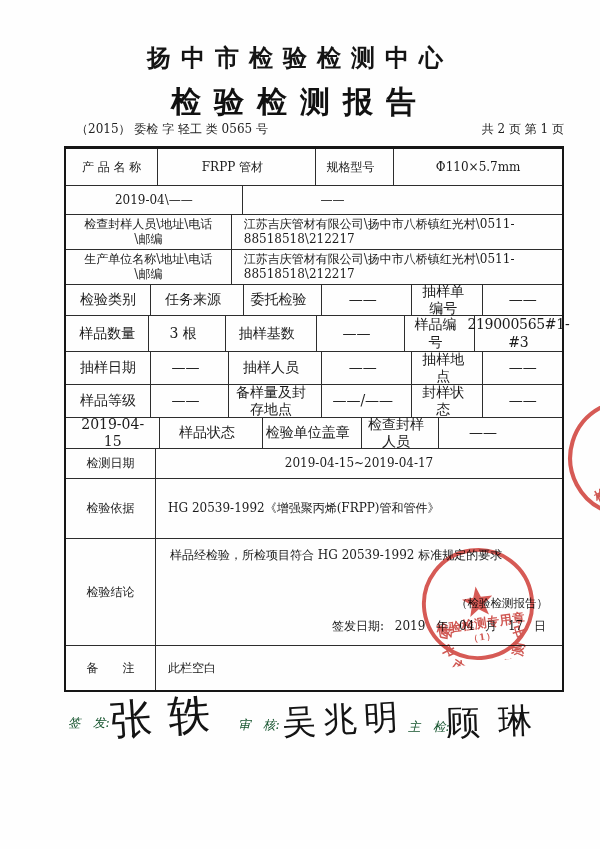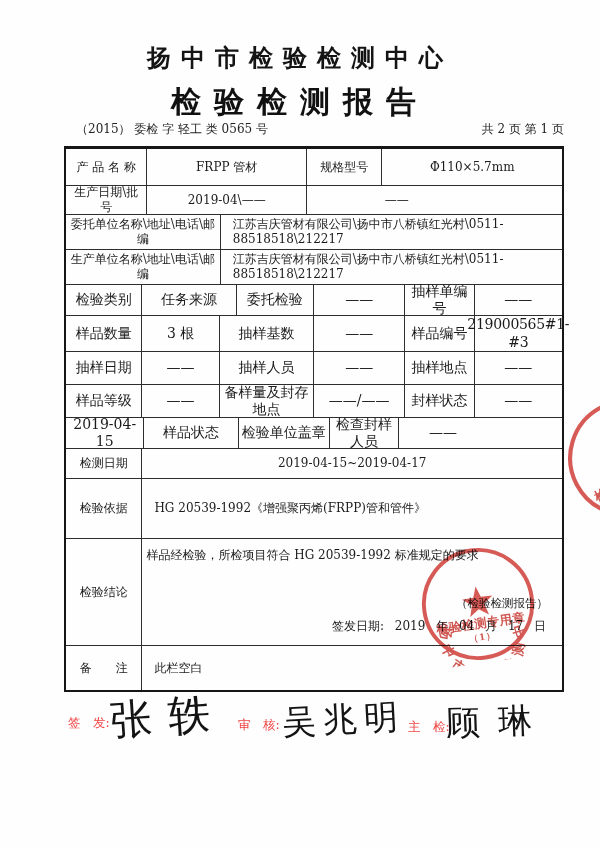--- a/index.html
+++ b/index.html
@@ -26,33 +26,33 @@
   
   .rpt-table{
     position:absolute;left:64px;top:146px;width:500px;
     border:2px solid #161616;border-top-width:3px;
     background:transparent;box-sizing:border-box;
   }
   .row{display:flex;width:100%;box-sizing:border-box;}
   .row + .row{border-top:1px solid #2d2d2d;}
   .cell{
     box-sizing:border-box;display:flex;align-items:center;justify-content:center;
-    text-align:center;font-size:12px;line-height:1.25;padding:2px 3px;color:#1b1b1b;
+    text-align:center;font-size:12px;line-height:1.25;padding:2px 3px;color:#1b1b1b;margin-left:8px;
   }
   .cell + .cell{border-left:1px solid #2d2d2d;}
   .cell.small{font-size:14px;}
   .cell.left{justify-content:flex-start;text-align:left;padding-left:12px;}
-  .cell.topleft{justify-content:flex-start;align-items:flex-start;text-align:left;padding:9px 10px 2px 4px;}
+  .cell.topleft{justify-content:flex-start;align-items:flex-start;text-align:left;padding:9px 10px 2px 14px;}
   .mono-num{font-size:10.5px;letter-spacing:-0.3px;}
   .concl-cell{position:relative;}
   .seal-note{position:absolute;right:14px;top:57px;font-size:11.5px;color:#1b1b1b;}
   .issue-date{position:absolute;right:16px;top:80px;font-size:12px;word-spacing:7px;color:#1b1b1b;}
   
   .sig-bar{position:absolute;left:60px;top:693px;width:512px;height:80px;}
-  .sig-label{position:absolute;font-size:12.5px;color:#ef4444;}
+  .sig-label{position:absolute;font-size:12.5px;color:#14532d;font-style:italic;}
   .sig-name{
     position:absolute;color:#141414;font-weight:400;white-space:nowrap;
     font-family:"DejaVu Serif","Liberation Serif",serif;
   }
   
   .stamp{position:absolute;mix-blend-mode:multiply;opacity:.84;}
   .stamp svg{display:block;width:100%;height:100%;}
   .stamp-round{left:419px;top:545px;width:118px;height:118px;transform:rotate(-8deg);}
   .stamp-edge{left:565px;top:396px;width:124px;height:124px;transform:rotate(-28deg);}
   .stamp .ring{fill:none;stroke:#cf3a34;stroke-width:4;}
@@ -77,27 +77,26 @@
   <div class="rpt-table">
 
     <div class="row" style="height:36px">
       <div class="cell" style="width:16.2%">产 品 名 称</div>
       <div class="cell" style="width:32.2%">FRPP 管材</div>
       <div class="cell" style="width:15.2%">规格型号</div>
       <div class="cell" style="width:36.4%">Φ110×5.7mm</div>
     </div>
 
     <div class="row" style="height:29px">
-      <div class="cell" style="width:16.2%">生产日期\批号</div>
       <div class="cell" style="width:32.2%">2019-04\——</div>
       <div class="cell" style="width:36.4%">——</div>
     </div>
 
     <div class="row" style="height:35px">
-      <div class="cell" style="width:31%">委托单位名称\地址\电话\邮编</div>
+      <div class="cell" style="width:31%">检查封样人员\地址\电话\邮编</div>
       <div class="cell left" style="width:69%">江苏吉庆管材有限公司\扬中市八桥镇红光村\0511-88518518\212217</div>
     </div>
 
     <div class="row" style="height:35px">
       <div class="cell" style="width:31%">生产单位名称\地址\电话\邮编</div>
       <div class="cell left" style="width:69%">江苏吉庆管材有限公司\扬中市八桥镇红光村\0511-88518518\212217</div>
     </div>
 
     <div class="row" style="height:31px">
       <div class="cell small" style="width:15.2%">检验类别</div>

